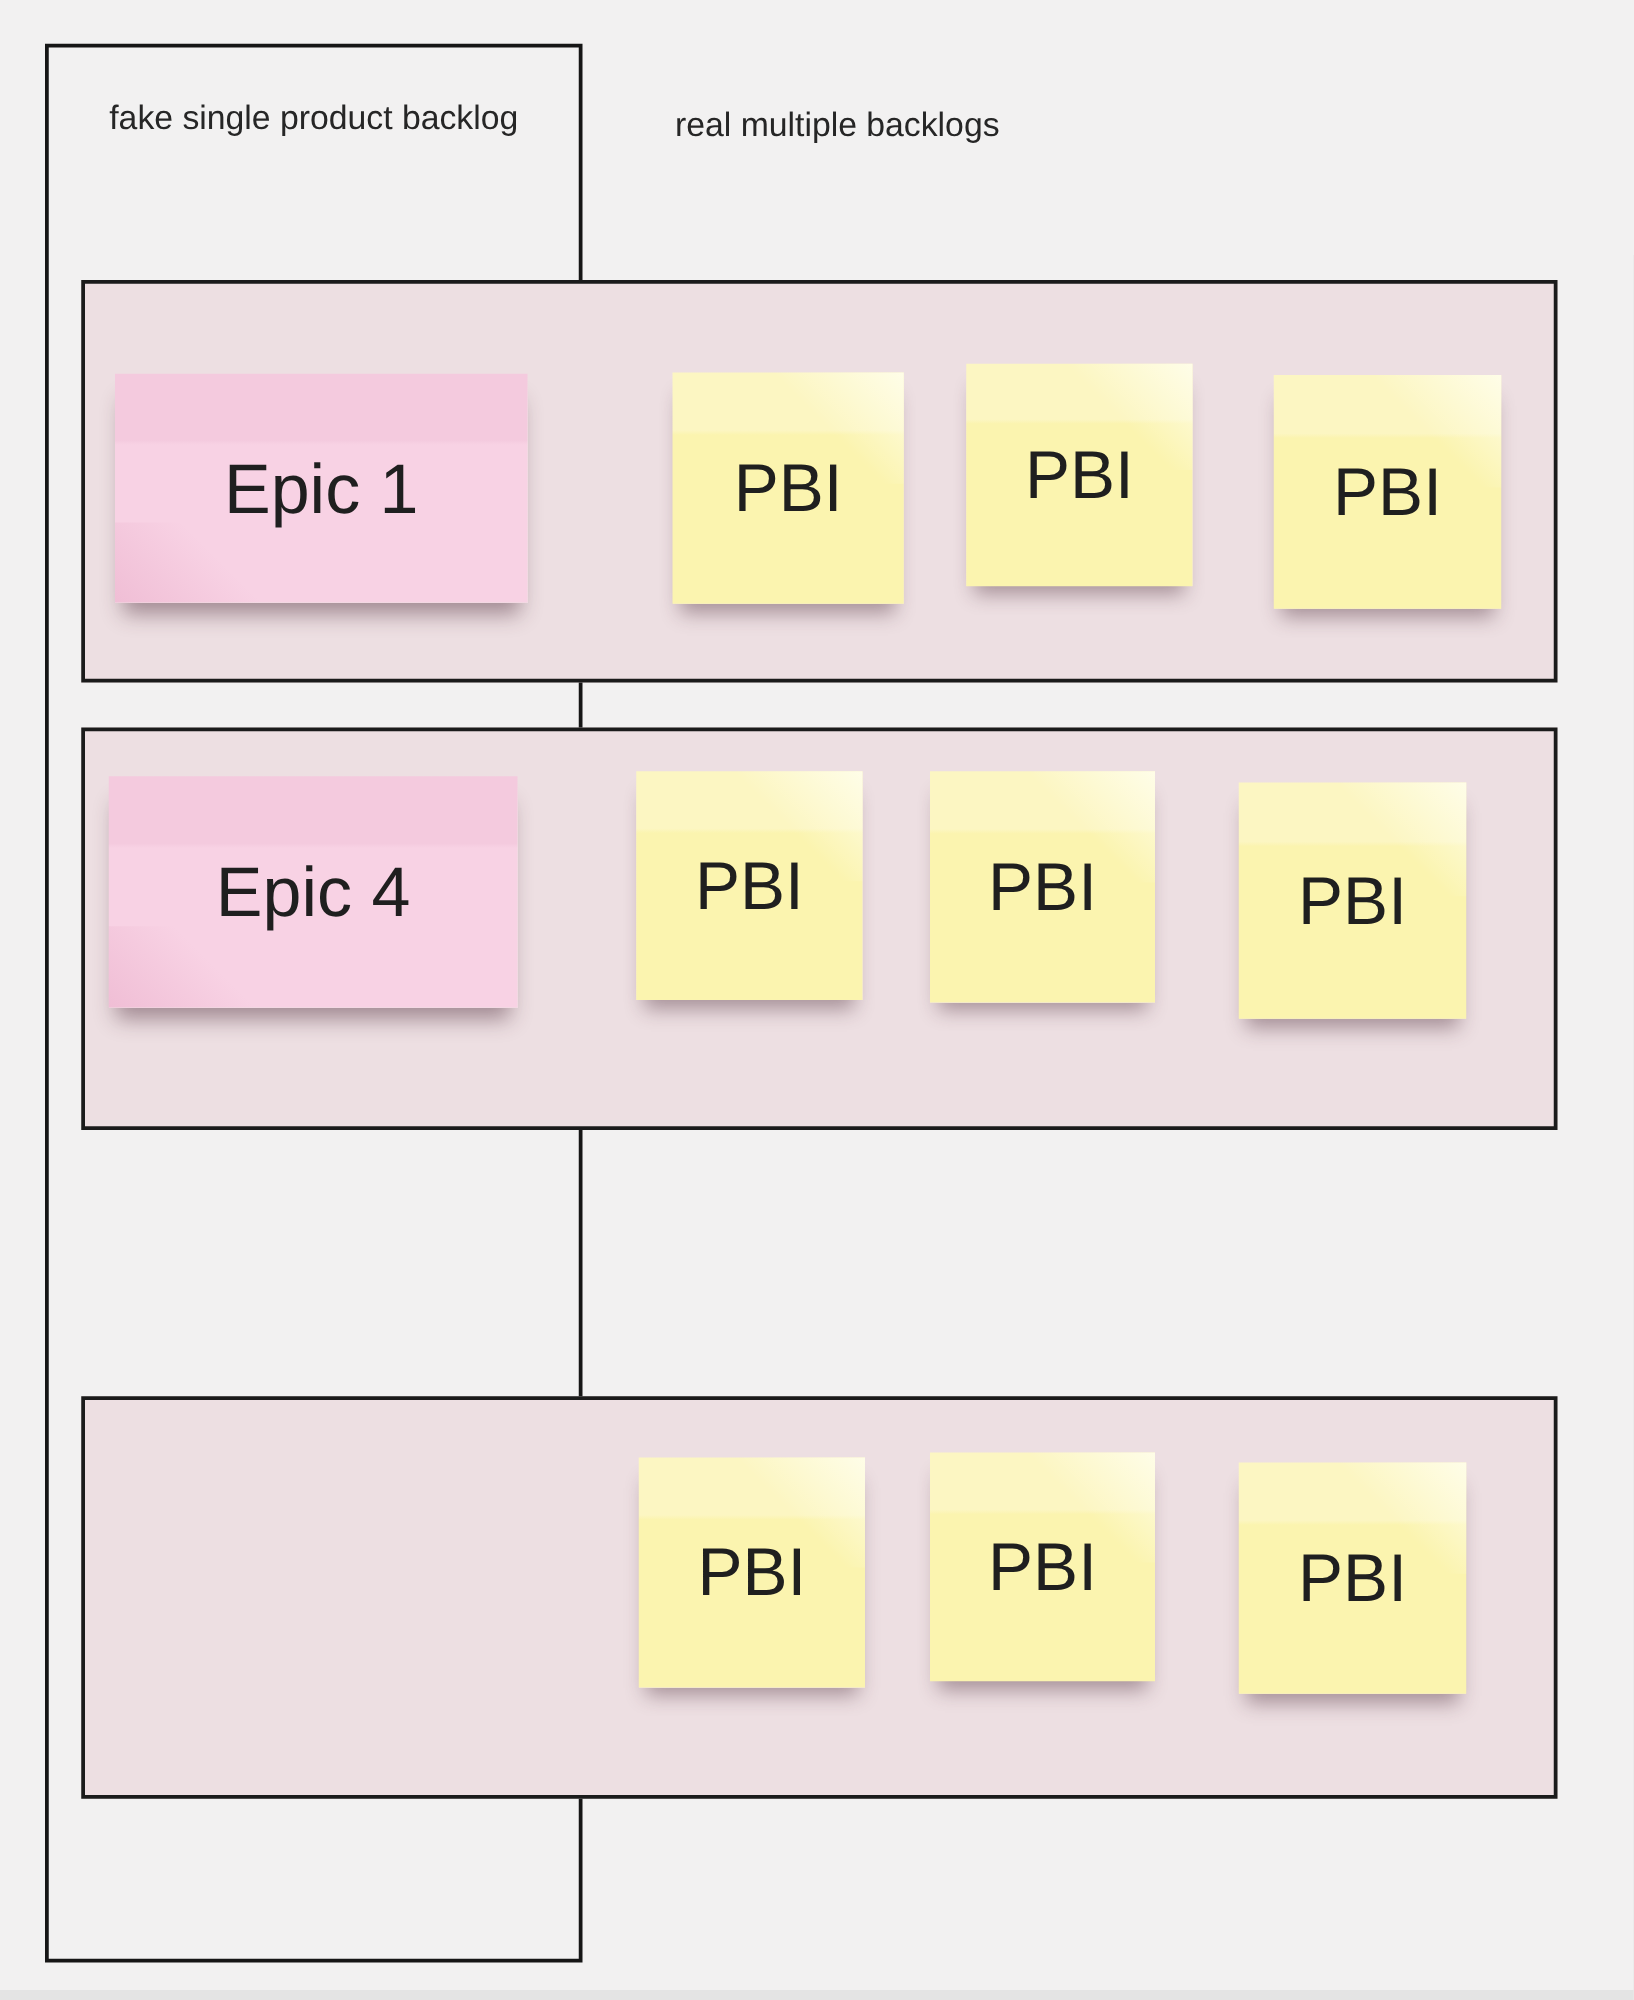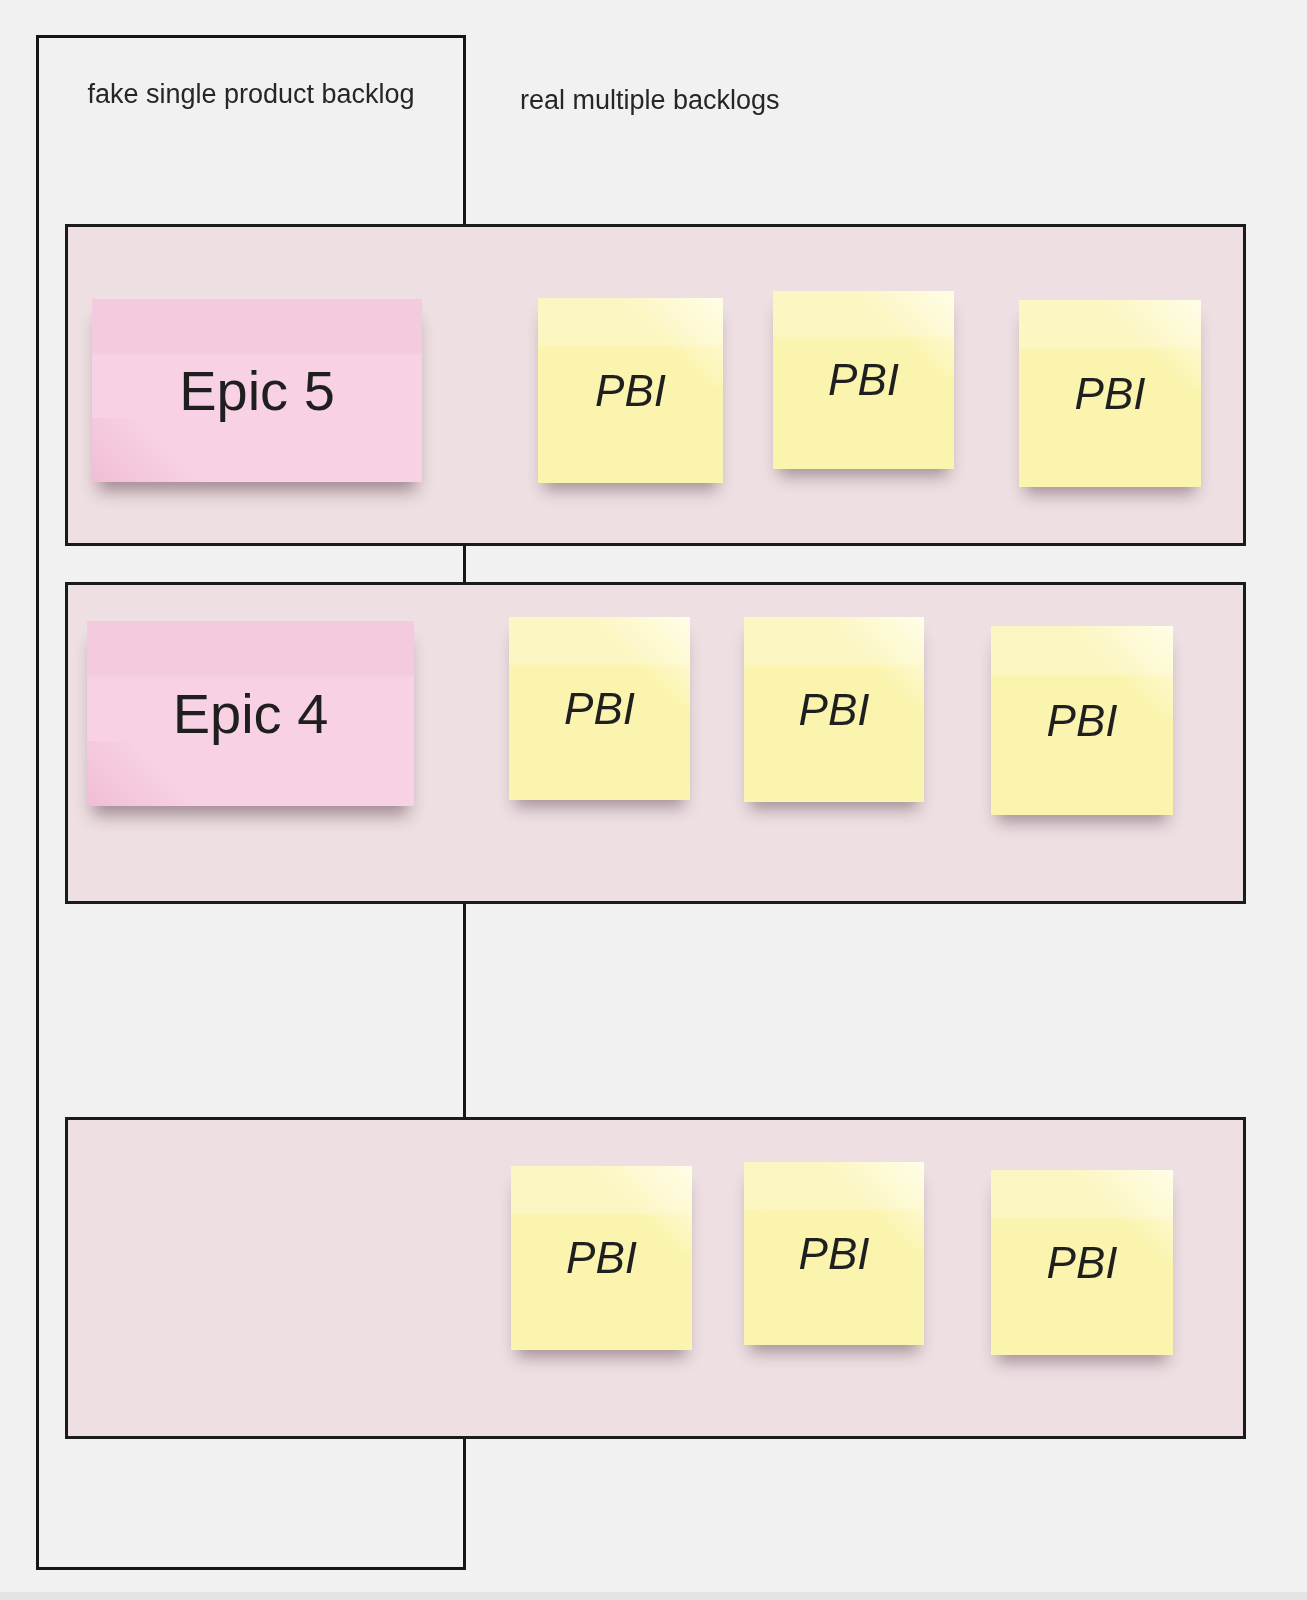--- a/index.html
+++ b/index.html
@@ -8,21 +8,21 @@
     background:#f2f1f1;
     font-family:"Liberation Sans","DejaVu Sans",sans-serif;
   }
   
   .outline{
     position:absolute;left:36px;top:35px;width:430px;height:1535px;
     border:3px solid #161616;box-sizing:border-box;z-index:1;background:transparent;
   }
   .hdr{position:absolute;font-size:27px;line-height:32px;color:#262626;z-index:4;white-space:nowrap;}
   .hdr-left{left:36px;top:78px;width:430px;text-align:center;}
-  .hdr-right{left:520px;top:84px;}
+  .hdr-right{left:540px;top:84px;}
   
   .band{
     position:absolute;left:65px;width:1181px;height:322px;
     background:#eddfe2;border:3px solid #1b1b1b;box-sizing:border-box;z-index:2;
   }
   .b1{top:224px}.b2{top:582px}.b3{top:1117px}
   
   .note{
     position:absolute;z-index:3;display:flex;align-items:center;justify-content:center;
     color:#1f1f1f;text-align:center;user-select:none;
@@ -31,24 +31,23 @@
     font-size:56px;
     background:linear-gradient(180deg,#f4cade 0%,#f4cade 29%,#f8d2e4 31%,#f8d2e4 100%);
     box-shadow:0 15px 16px -6px rgba(70,35,50,.45);
   }
   .note.epic::after{
     content:"";position:absolute;left:0;bottom:0;width:40%;height:35%;
     background:linear-gradient(45deg,rgba(230,165,195,.45),rgba(230,165,195,0) 60%);
     pointer-events:none;
   }
   .note.pbi{
-    font-size:44px;
+    font-size:54px;
     background:linear-gradient(180deg,#fcf6c2 0%,#fcf6c2 25%,#fbf4af 27%,#fbf4af 100%);
     box-shadow:0 13px 15px -6px rgba(70,35,50,.42);
-    font-style:italic;
   }
   .note.pbi::after{
     content:"";position:absolute;top:0;right:0;width:55%;height:48%;
     background:linear-gradient(225deg,rgba(255,254,236,.9),rgba(255,254,236,0) 55%);
     pointer-events:none;
   }
   
   .e1{left:92px; top:299px; width:330px;height:183px}
   .p1a{left:538px;top:298px;width:185px;height:185px}
   .p1b{left:773px;top:291px;width:181px;height:178px}
@@ -69,21 +68,21 @@
 
   <div class="outline"></div>
 
   <div class="hdr hdr-left">fake single product backlog</div>
   <div class="hdr hdr-right">real multiple backlogs</div>
 
   <div class="band b1"></div>
   <div class="band b2"></div>
   <div class="band b3"></div>
 
-  <div class="note epic e1">Epic 5</div>
+  <div class="note epic e1">Epic 1</div>
   <div class="note pbi p1a">PBI</div>
   <div class="note pbi p1b">PBI</div>
   <div class="note pbi p1c">PBI</div>
 
   <div class="note epic e2">Epic 4</div>
   <div class="note pbi p2a">PBI</div>
   <div class="note pbi p2b">PBI</div>
   <div class="note pbi p2c">PBI</div>
 
   <div class="note pbi p3a">PBI</div>

